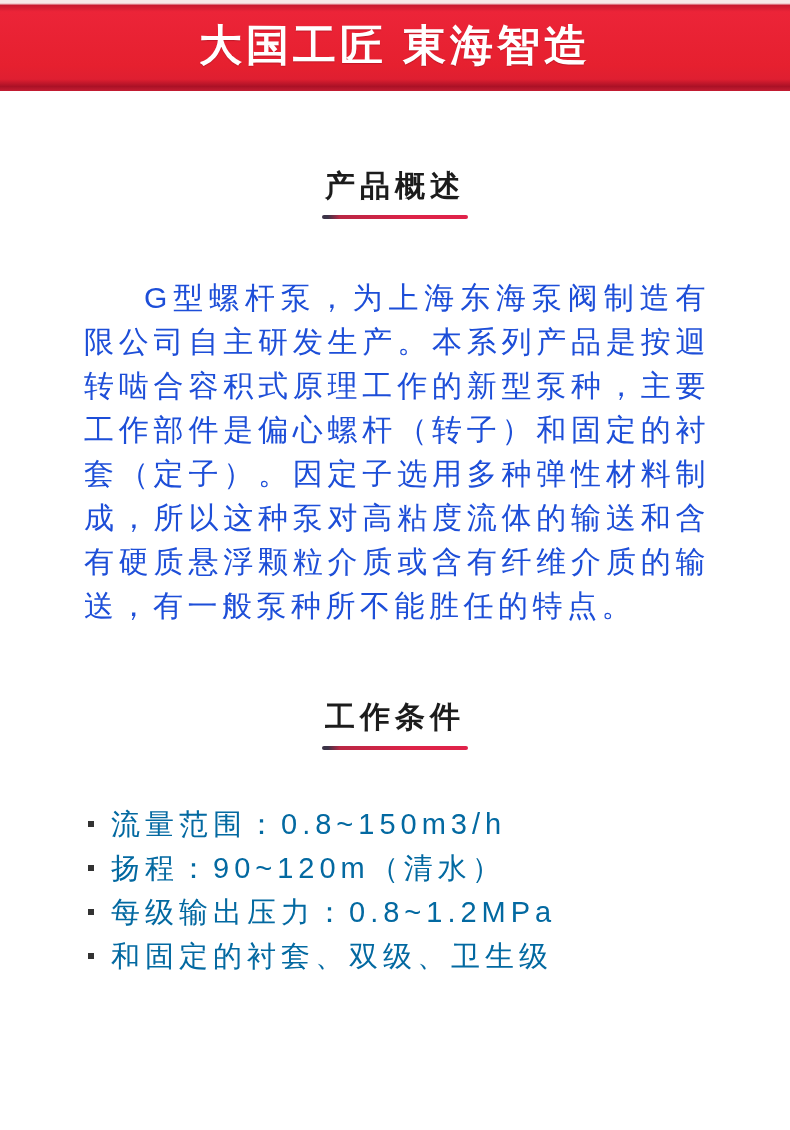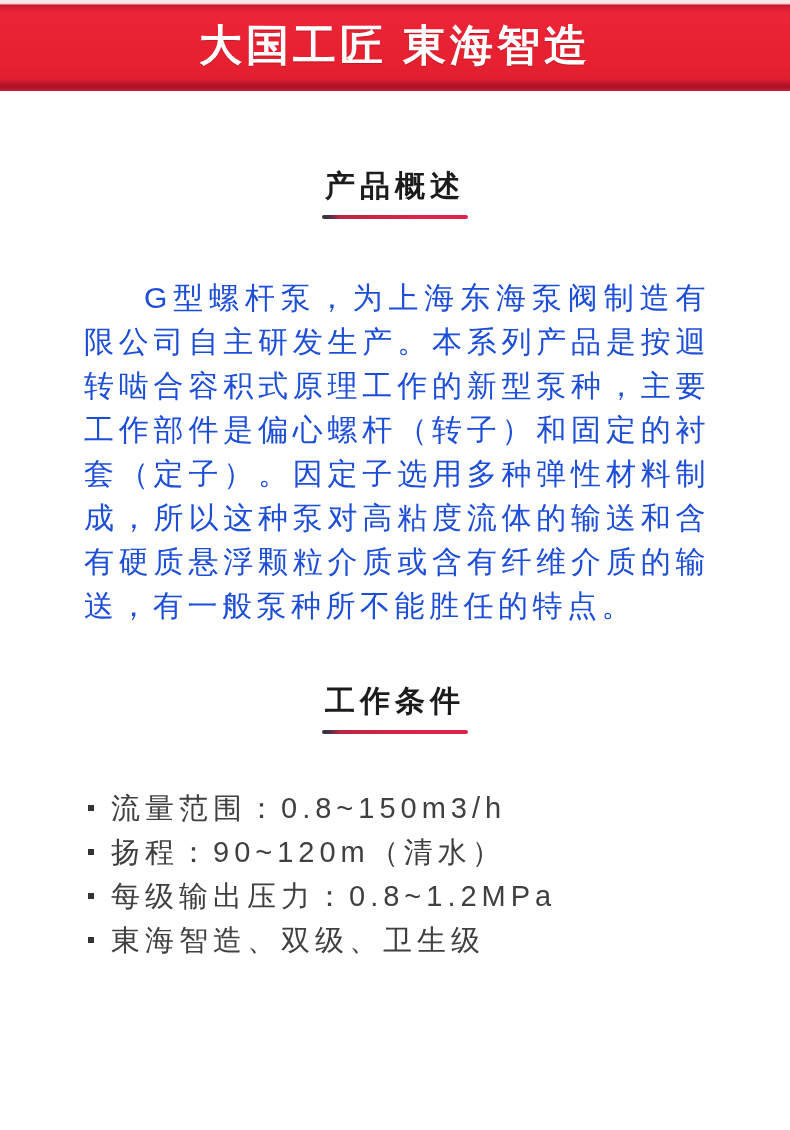--- a/index.html
+++ b/index.html
@@ -46,21 +46,21 @@
   .section-heading {
     margin: 0;
     text-align: center;
     font-size: 30px;
     font-weight: 800;
     letter-spacing: 5px;
     color: #1c1c1c;
     line-height: 1.1;
   }
   .heading-1 { margin-top: 78px; }
-  .heading-2 { margin-top: 56px; }
+  .heading-2 { margin-top: 72px; }
   .heading-underline {
     width: 146px;
     height: 4px;
     margin: 13px auto 0 auto;
     background: linear-gradient(90deg,
       #3c3347 0px, #3c3347 6px,
       #b92744 18px,
       #dd2247 60%,
       #e0224a 100%);
     border-radius: 2px;
@@ -83,21 +83,21 @@
     list-style: none;
     margin: 52px 60px 0 88px;
     padding: 0;
   }
   .conditions-list li {
     position: relative;
     padding-left: 23px;
     font-size: 29px;
     line-height: 44px;
     letter-spacing: 5px;
-    color: #404040;
+    color: #0369a1;
   }
   .conditions-list li::before {
     content: "";
     position: absolute;
     left: 0;
     top: 19px;
     width: 6px;
     height: 6px;
     background: #333333;
   }
@@ -117,17 +117,17 @@
     <p class="overview-paragraph">G型螺杆泵，为上海东海泵阀制造有限公司自主研发生产。本系列产品是按迴转啮合容积式原理工作的新型泵种，主要工作部件是偏心螺杆（转子）和固定的衬套（定子）。因定子选用多种弹性材料制成，所以这种泵对高粘度流体的输送和含有硬质悬浮颗粒介质或含有纤维介质的输送，有一般泵种所不能胜任的特点。</p>
   </section>
 
   <section>
     <h1 class="section-heading heading-2">工作条件</h1>
     <div class="heading-underline"></div>
     <ul class="conditions-list">
       <li>流量范围：0.8~150m3/h</li>
       <li>扬程：90~120m（清水）</li>
       <li>每级输出压力：0.8~1.2MPa</li>
-      <li>東海智造、双级、卫生级</li>
+      <li>和固定的衬套、双级、卫生级</li>
     </ul>
   </section>
 
 </div>
 
 </body></html>

